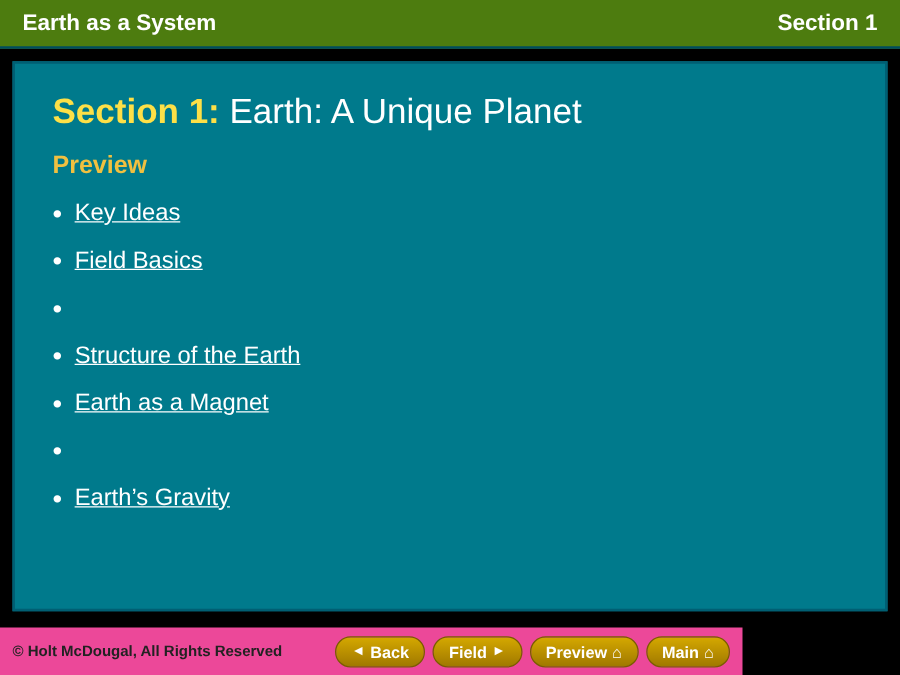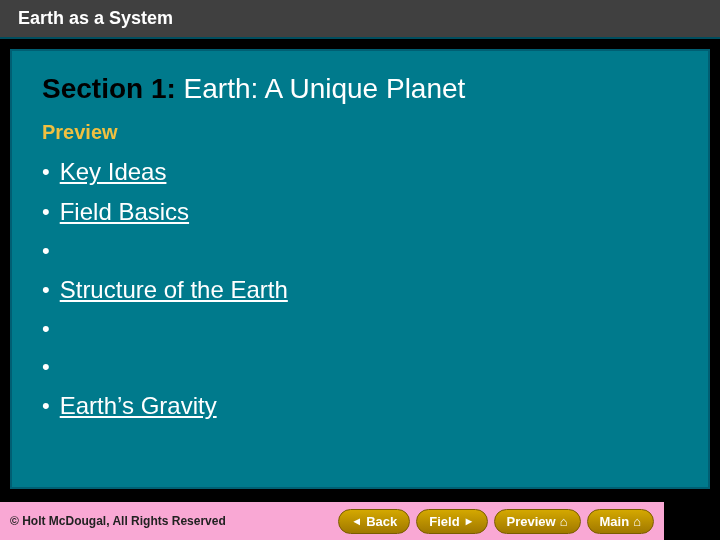--- a/index.html
+++ b/index.html
@@ -6,21 +6,21 @@
 
     body {
       width: 720px;
       height: 540px;
       background: #000;
       font-family: Arial, sans-serif;
       overflow: hidden;
     }
 
     .top-bar {
-      background: #404040;
+      background: #4d7c0f;
       display: flex;
       justify-content: space-between;
       align-items: center;
       padding: 8px 18px;
       border-bottom: 2px solid #004d5e;
     }
 
     .top-bar-title {
       color: #fff;
       font-size: 18px;
@@ -43,21 +43,21 @@
     }
 
     .slide-title {
       font-size: 28px;
       color: #fff;
       font-weight: normal;
       margin-bottom: 16px;
     }
 
     .slide-title .section-label {
-      color: #000000;
+      color: #fde047;
       font-weight: bold;
     }
 
     .preview-label {
       color: #f0c040;
       font-size: 20px;
       font-weight: bold;
       margin-bottom: 14px;
     }
 
@@ -75,27 +75,27 @@
 
     .bullet {
       color: #fff;
       margin-right: 10px;
       font-size: 22px;
     }
 
     .link-list a {
       color: #fff;
       text-decoration: underline;
-      font-size: 24px;
+      font-size: 19px;
       cursor: pointer;
     }
 
     .bottom-bar {
-      background: #f9a8d4;
-      width: 664px;
+      background: #ec4899;
+      width: 594px;
       height: 38px;
       display: flex;
       align-items: center;
       padding: 0 10px;
       justify-content: space-between;
       position: absolute;
       bottom: 0;
       left: 0;
     }
 
@@ -135,20 +135,21 @@
 
     .nav-btn .icon {
       font-size: 13px;
     }
   </style>
 </head>
 <body>
 
 <div class="top-bar">
   <span class="top-bar-title">Earth as a System</span>
+  <span class="top-bar-section">Section 1</span>
 </div>
 
 <div class="main-content">
   <div class="slide-title">
     <span class="section-label">Section 1:</span><span> Earth: A Unique Planet</span>
   </div>
   <div class="preview-label">Preview</div>
   <ul class="link-list">
     <li>
       <span class="bullet">•</span>
@@ -160,20 +161,21 @@
     </li>
     <li>
       <span class="bullet">•</span>
     </li>
     <li>
       <span class="bullet">•</span>
       <a href="#">Structure of the Earth</a>
     </li>
     <li>
       <span class="bullet">•</span>
+      <a href="#">Earth as a Magnet</a>
     </li>
     <li>
       <span class="bullet">•</span>
     </li>
     <li>
       <span class="bullet">•</span>
       <a href="#">Earth’s Gravity</a>
     </li>
   </ul>
 </div>

